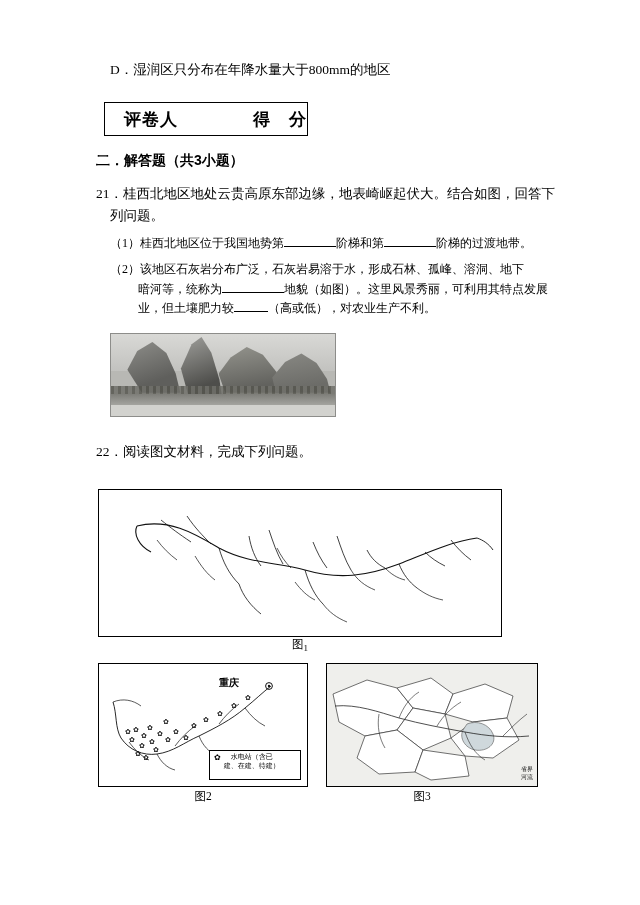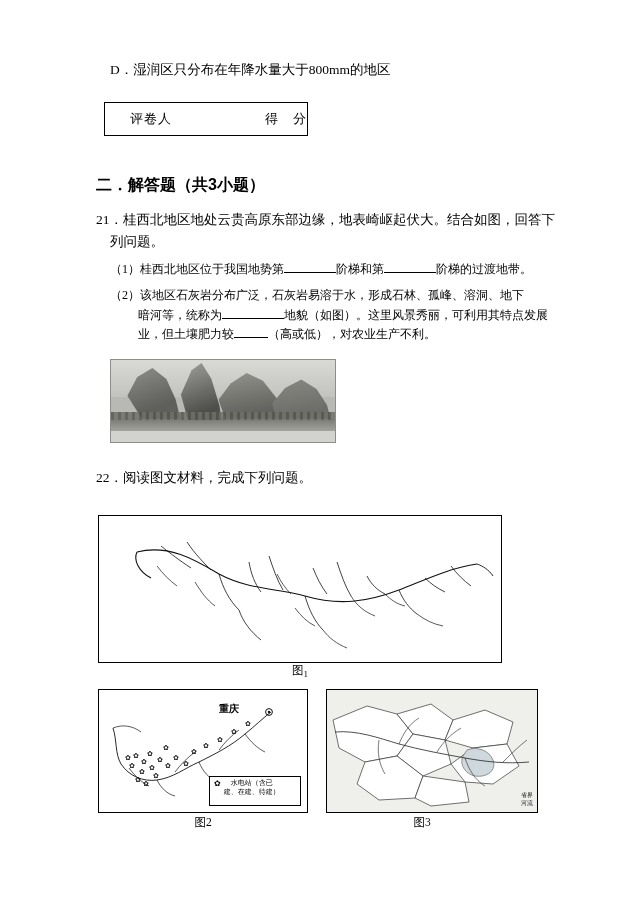--- a/index.html
+++ b/index.html
@@ -40,35 +40,36 @@
     margin-top: 22px;
     margin-left: 8px;
     width: 204px;
     height: 34px;
     border: 1px solid #000;
     display: flex;
     align-items: center;
     box-sizing: border-box;
   }
   .score-box .cell {
-    font-size: 13px;
+    font-size: 17px;
     letter-spacing: 1px;
+    font-weight: bold;
   }
   .score-box .cell-left {
     width: 92px;
     text-align: center;
   }
   .score-box .cell-right {
     flex: 1;
     text-align: right;
   }
 
   .section-title {
-    margin-top: 39px;
-    font-size: 16px;
+    margin-top: 16px;
+    font-size: 14px;
     font-weight: bold;
     font-family: "Liberation Sans", "DejaVu Sans", sans-serif;
   }
 
   .q {
     margin-top: 13px;
     font-size: 13.5px;
     line-height: 1.62;
     text-align: justify;
   }

